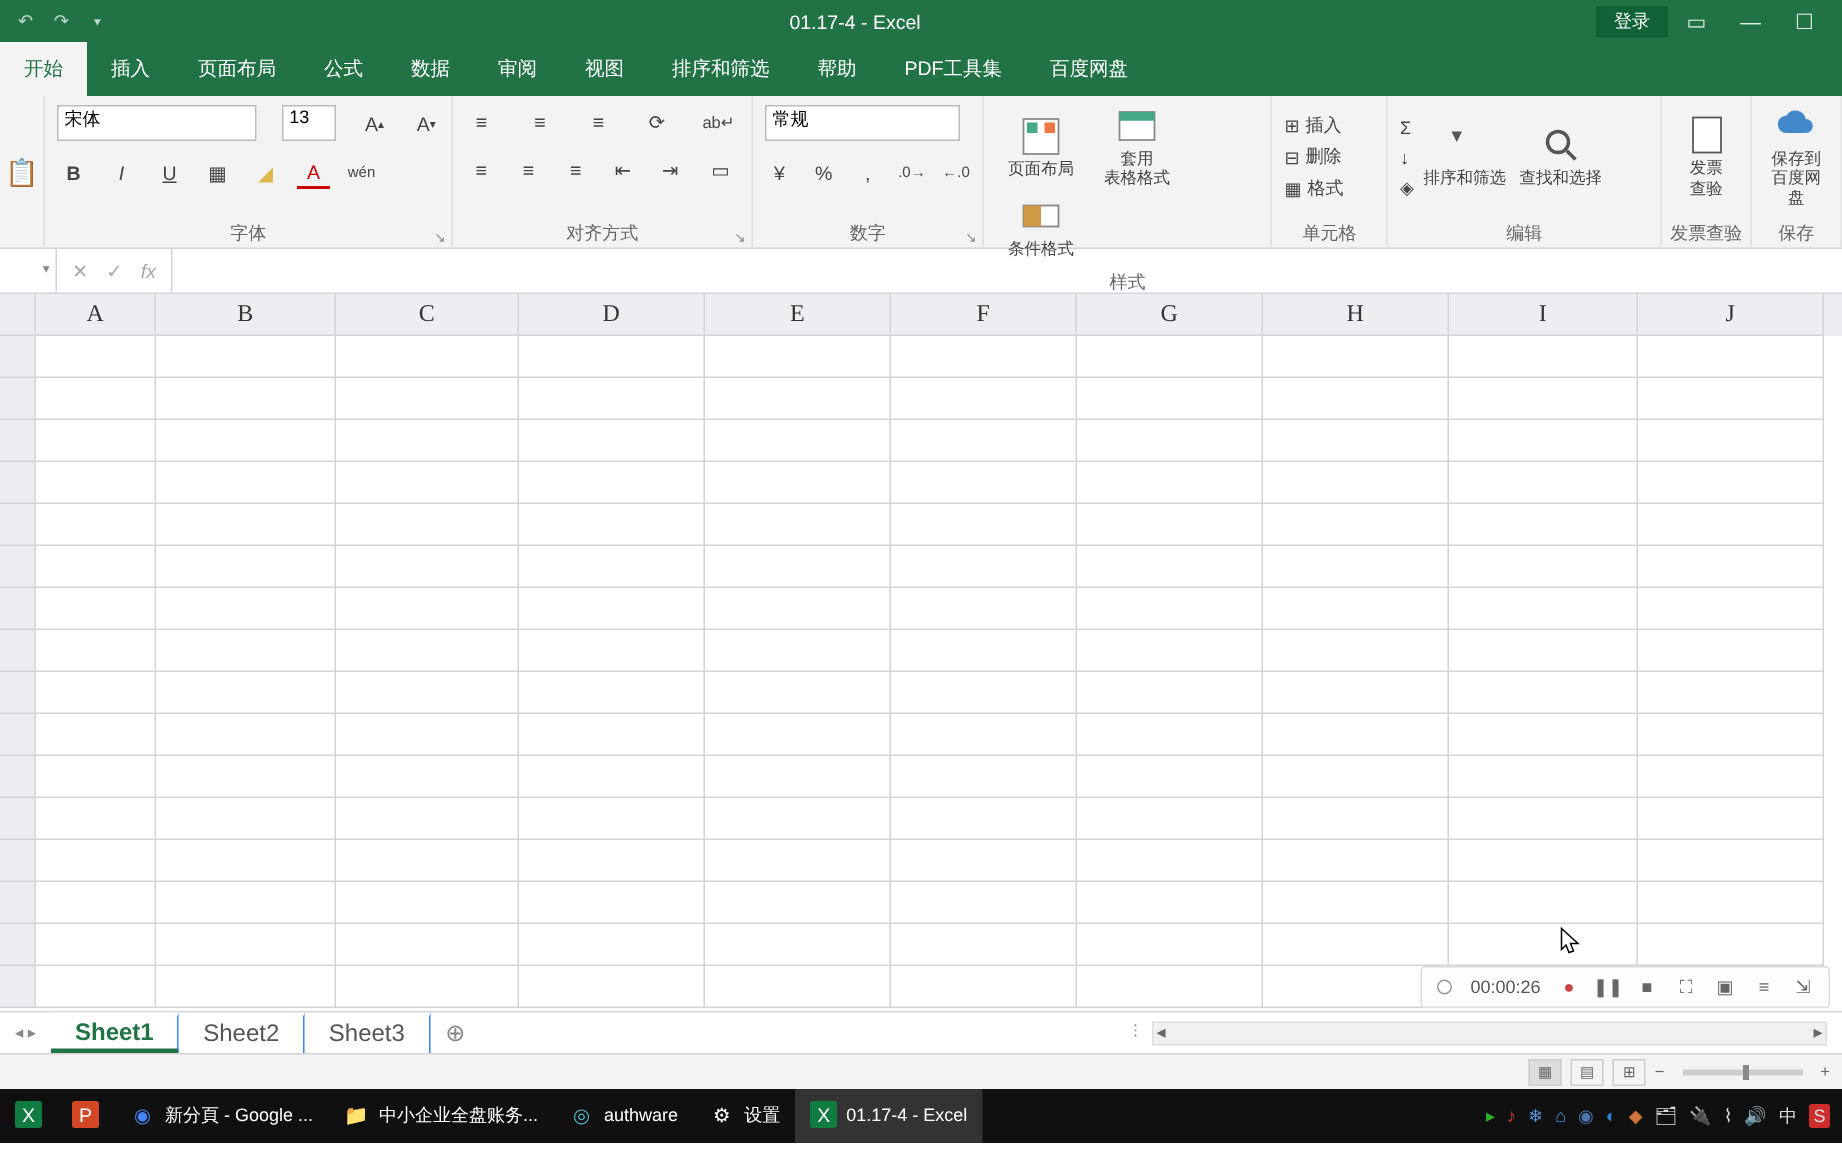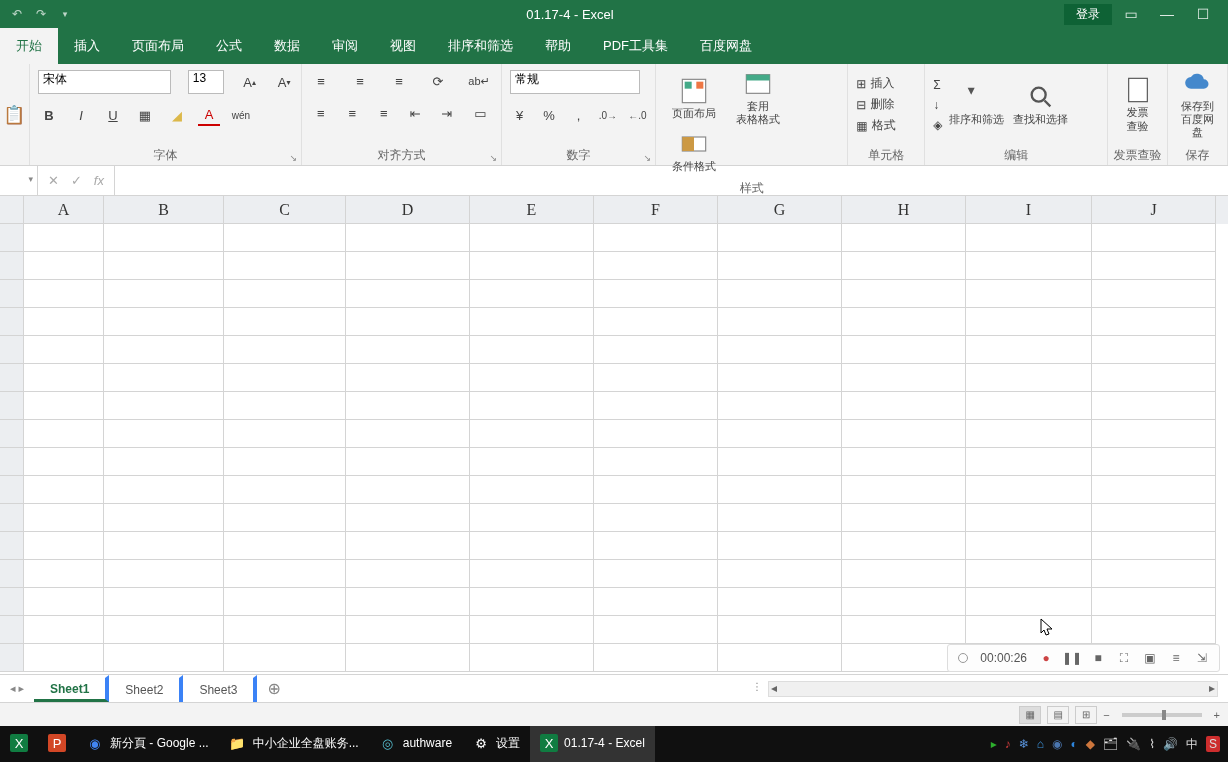--- a/index.html
+++ b/index.html
@@ -72,21 +72,21 @@
 .recorder .dot { width: 10px; height: 10px; border-radius: 50%; border: 1px solid #999; }
 .recorder .rec-btn { width: 14px; height: 14px; display: flex; align-items: center; justify-content: center; color: #666; }
 .recorder .red { color: #c44; }
 
 .cursor { position: absolute; left: 1040px; top: 618px; width: 14px; height: 20px; }
 
 
 .sheet-bar { height: 28px; display: flex; align-items: center; background: #fff; border-top: 1px solid #d4d4d4; }
 .sheet-nav { width: 34px; display: flex; justify-content: center; gap: 6px; color: #888; font-size: 11px; }
 .sheet-tabs { display: flex; align-items: stretch; height: 100%; }
-.sheet-tab { padding: 0 16px; display: flex; align-items: center; font-size: 12px; border-right: 4px solid #3b82f6; border-top: 3px solid transparent; color: #555; }
+.sheet-tab { padding: 0 16px; display: flex; align-items: center; font-size: 16px; border-right: 1px solid #3b82f6; border-top: 3px solid transparent; color: #555; }
 .sheet-tab.active { border-bottom: 3px solid #217346; background: #fff; color: #217346; font-weight: bold; }
 .new-sheet { padding: 0 10px; color: #888; font-size: 16px; display: flex; align-items: center; }
 .hscroll { flex: 1; display: flex; justify-content: flex-end; padding-right: 10px; }
 .hscroll-track { width: 450px; height: 16px; background: #f0f0f0; border: 1px solid #ddd; position: relative; }
 .hscroll-track::before { content: "◂"; position: absolute; left: 2px; top: -1px; font-size: 12px; color: #666; }
 .hscroll-track::after { content: "▸"; position: absolute; right: 2px; top: -1px; font-size: 12px; color: #666; }
 
 
 .status-bar { height: 24px; background: #f3f3f3; border-top: 1px solid #d4d4d4; display: flex; align-items: center; justify-content: flex-end; padding-right: 8px; gap: 6px; font-size: 11px; color: #666; }
 .view-btn { width: 22px; height: 18px; border: 1px solid #ccc; display: flex; align-items: center; justify-content: center; font-size: 10px; }

